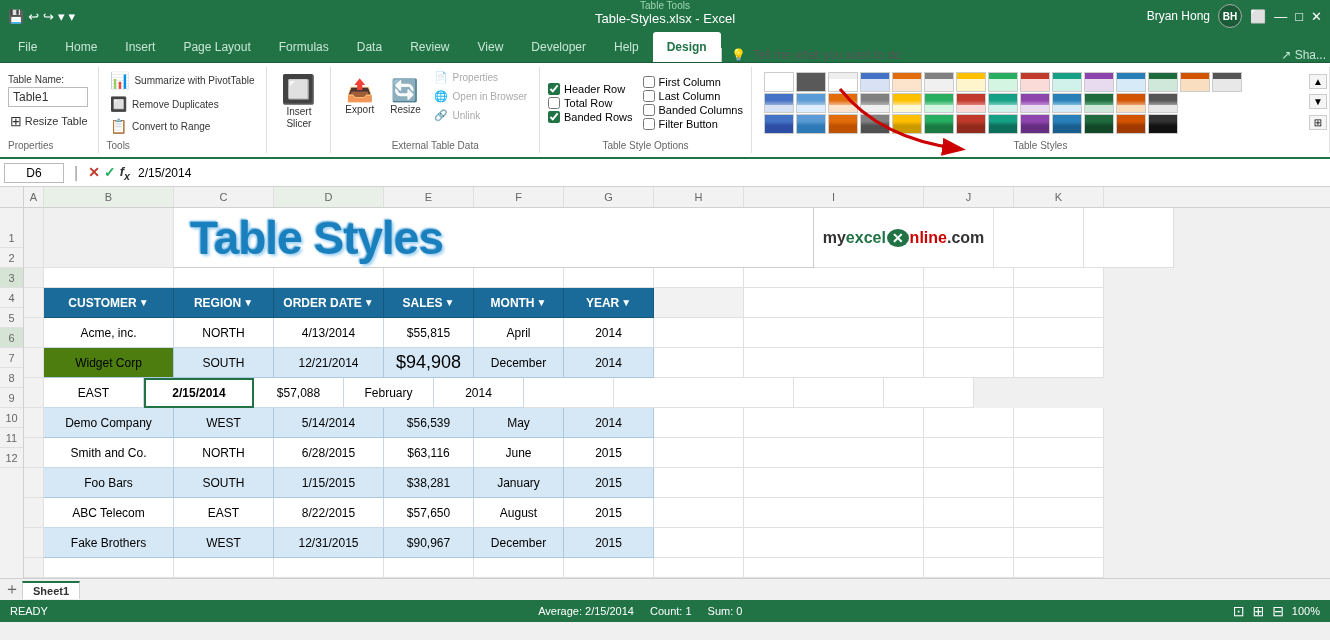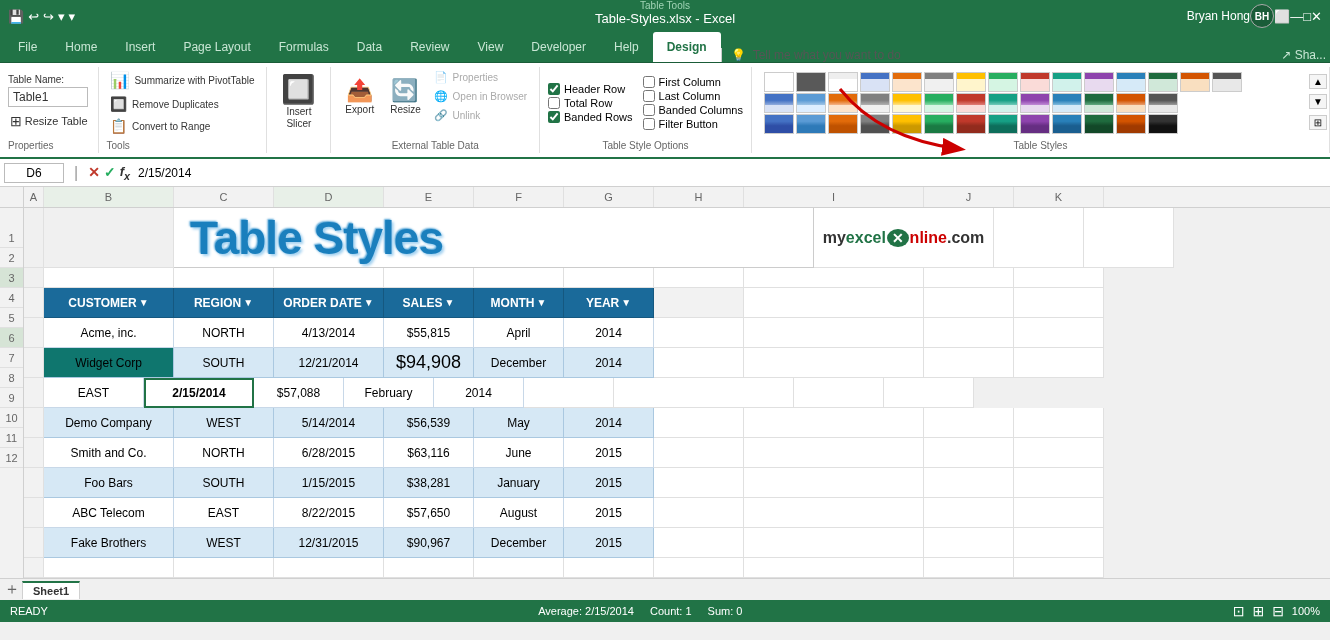--- a/index.html
+++ b/index.html
@@ -9,21 +9,21 @@
     .title-bar {
       background: #217346;
       color: white;
       height: 32px;
       display: flex;
       align-items: center;
       justify-content: space-between;
       padding: 0 8px;
     }
     .title-bar-left { display: flex; align-items: center; gap: 6px; }
-    .title-bar-right { display: flex; align-items: center; }
+    .title-bar-right { display: flex; align-items: center; gap: 8px; }
     .user-avatar {
       background: #1a5c38;
       border: 1px solid #aaa;
       border-radius: 50%;
       width: 24px; height: 24px;
       display: flex; align-items: center; justify-content: center;
       font-size: 10px; font-weight: bold; color: white;
     }
     .qat-icons { display: flex; gap: 4px; align-items: center; }
     .qat-btn { color: white; font-size: 13px; cursor: pointer; background: none; border: none; }
@@ -535,21 +535,21 @@
       <div style="width:90px; height:30px; background:white; border-right:1px solid #c8d8e8; border-bottom:1px solid #c8d8e8; font-size:12px; display:flex; align-items:center; justify-content:center;">April</div>
       <div style="width:90px; height:30px; background:white; border-right:1px solid #c8d8e8; border-bottom:1px solid #c8d8e8; font-size:12px; display:flex; align-items:center; justify-content:center;">2014</div>
       <div style="width:90px; height:30px; border-right:1px solid #e0e0e0; border-bottom:1px solid #e0e0e0; background:white;"></div>
       <div style="width:180px; height:30px; border-right:1px solid #e0e0e0; border-bottom:1px solid #e0e0e0; background:white;"></div>
       <div style="width:90px; height:30px; border-right:1px solid #e0e0e0; border-bottom:1px solid #e0e0e0; background:white;"></div>
       <div style="width:90px; height:30px; border-right:1px solid #e0e0e0; border-bottom:1px solid #e0e0e0; background:white;"></div>
     </div>
 
     <div style="display:flex;">
       <div style="width:20px; height:30px; border-right:1px solid #e0e0e0; border-bottom:1px solid #e0e0e0; background:#f2f2f2;"></div>
-      <div style="width:130px; height:30px; background:#0f766e; border-right:1px solid #aac8e0; border-bottom:1px solid #aac8e0; font-size:12px; display:flex; align-items:center; justify-content:center;">Widget Corp</div>
+      <div style="width:130px; height:30px; background:#4d7c0f; border-right:1px solid #aac8e0; border-bottom:1px solid #aac8e0; font-size:12px; display:flex; align-items:center; justify-content:center;">Widget Corp</div>
       <div style="width:100px; height:30px; background:#d6e8f5; border-right:1px solid #aac8e0; border-bottom:1px solid #aac8e0; font-size:12px; display:flex; align-items:center; justify-content:center;">SOUTH</div>
       <div style="width:110px; height:30px; background:#d6e8f5; border-right:1px solid #aac8e0; border-bottom:1px solid #aac8e0; font-size:12px; display:flex; align-items:center; justify-content:center;">12/21/2014</div>
       <div style="width:90px; height:30px; background:#d6e8f5; border-right:1px solid #aac8e0; border-bottom:1px solid #aac8e0; font-size:18px; display:flex; align-items:center; justify-content:center;">$94,908</div>
       <div style="width:90px; height:30px; background:#d6e8f5; border-right:1px solid #aac8e0; border-bottom:1px solid #aac8e0; font-size:12px; display:flex; align-items:center; justify-content:center;">December</div>
       <div style="width:90px; height:30px; background:#d6e8f5; border-right:1px solid #aac8e0; border-bottom:1px solid #aac8e0; font-size:12px; display:flex; align-items:center; justify-content:center;">2014</div>
       <div style="width:90px; height:30px; border-right:1px solid #e0e0e0; border-bottom:1px solid #e0e0e0; background:white;"></div>
       <div style="width:180px; height:30px; border-right:1px solid #e0e0e0; border-bottom:1px solid #e0e0e0; background:white;"></div>
       <div style="width:90px; height:30px; border-right:1px solid #e0e0e0; border-bottom:1px solid #e0e0e0; background:white;"></div>
       <div style="width:90px; height:30px; border-right:1px solid #e0e0e0; border-bottom:1px solid #e0e0e0; background:white;"></div>
     </div>

